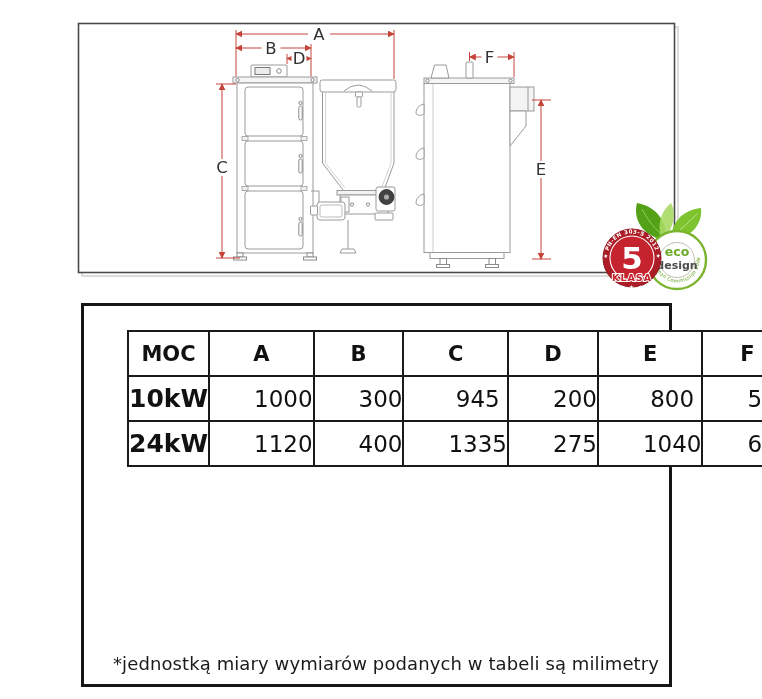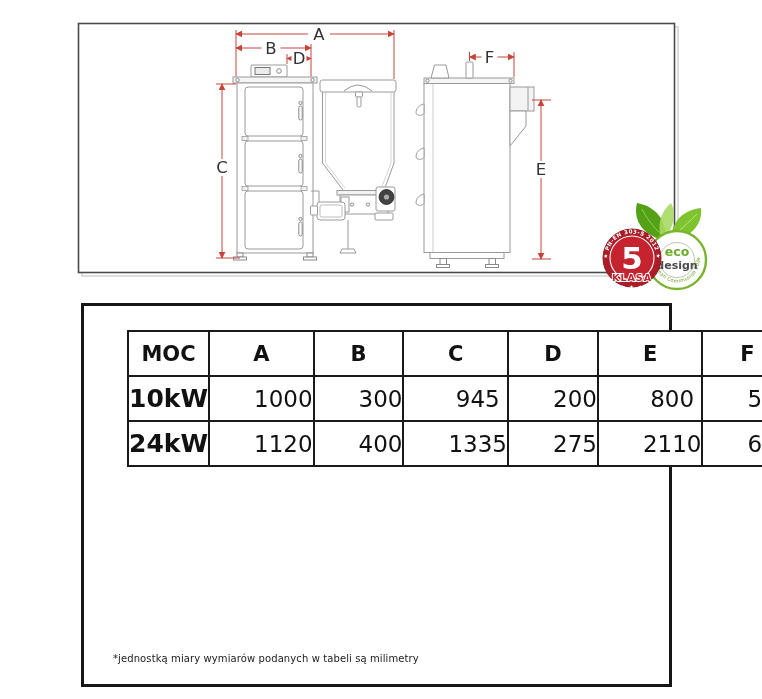--- a/index.html
+++ b/index.html
@@ -18,21 +18,21 @@
     position:absolute;left:43px;top:24px;border-collapse:collapse;background:#fff;
   }
   .spec th,.spec td{
     border:2px solid #1a1a1a;text-align:center;vertical-align:middle;
     padding:0;height:43px;color:#111;background:#fff;
   }
   .spec thead th{font-size:21px;font-weight:bold;margin-top:40px;}
   .spec tbody th{font-size:25px;font-weight:bold;}
   .spec td{font-size:23px;font-weight:normal;padding-left:44px;}
   .footnote{
-    position:absolute;left:29px;top:347px;font-size:10px;color:#1b1b1b;
+    position:absolute;left:29px;top:347px;font-size:18px;color:#1b1b1b;
     letter-spacing:0.1px;
   }
 </style>
 </head>
 <body>
 
 <svg id="top-svg" width="762" height="302" viewBox="0 0 762 302">
   <defs>
     <marker id="arw" viewBox="0 0 10 10" refX="9" refY="5" markerWidth="7" markerHeight="7" orient="auto-start-reverse">
       <path d="M0,0 L10,5 L0,10 z" fill="#c5443a"></path>
@@ -247,19 +247,19 @@
           <td>200</td>
           <td>800</td>
           <td>520</td>
         </tr>
         <tr>
           <th>24kW</th>
           <td>1120</td>
           <td>400</td>
           <td>1335</td>
           <td>275</td>
-          <td>2110</td>
+          <td>1040</td>
           <td>620</td>
         </tr>
       </tbody>
   </table>
   <div class="footnote">*jednostką miary wymiarów podanych w tabeli są milimetry</div>
 </div>
 
 </body></html>

